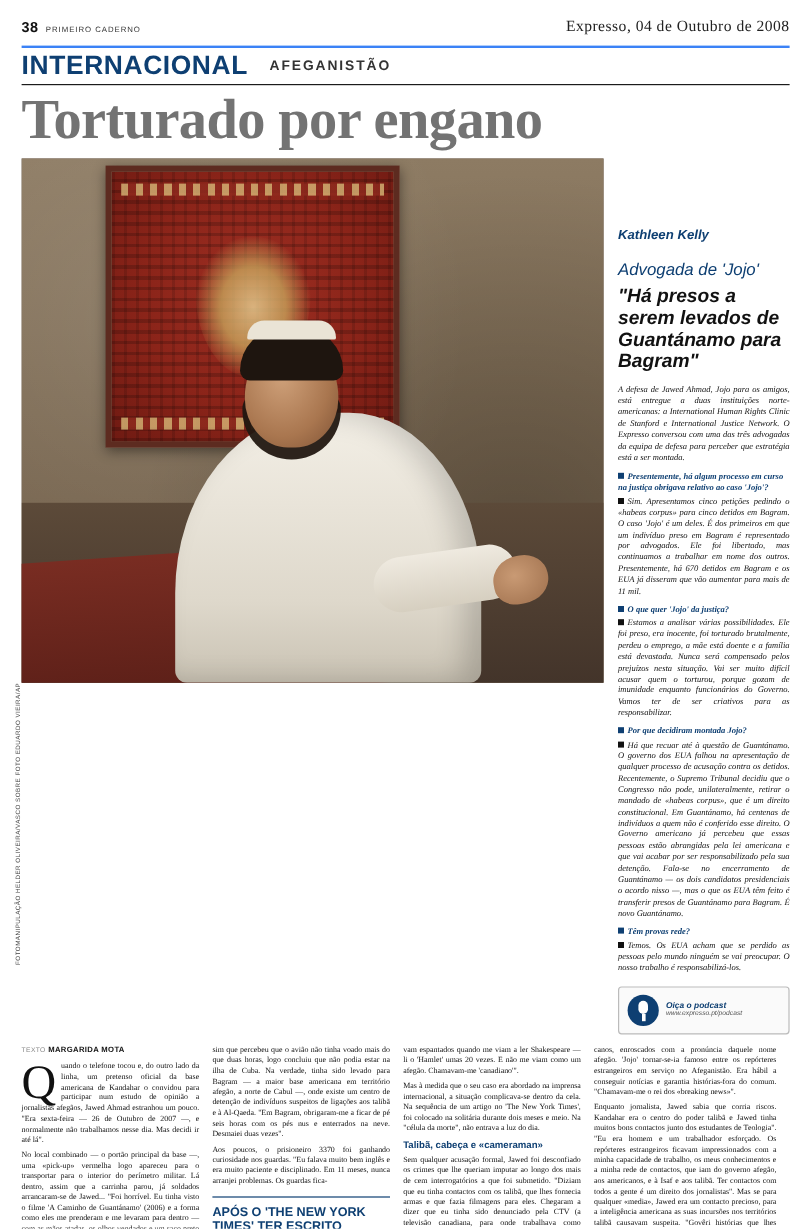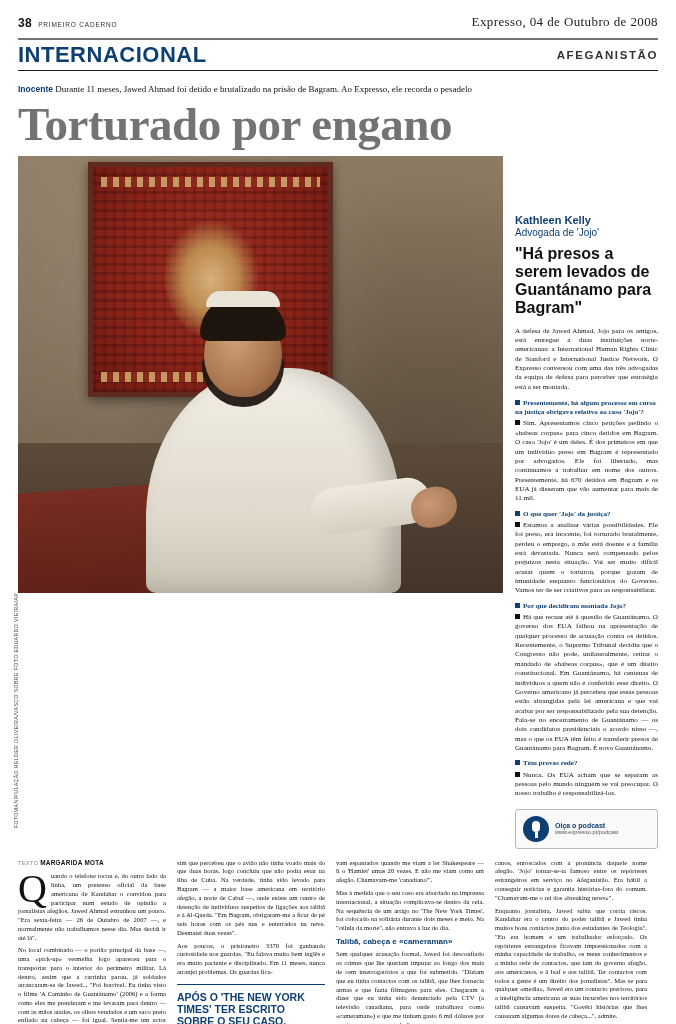--- a/index.html
+++ b/index.html
@@ -54,39 +54,39 @@
   }
   .topbar-right {
     font-family: "Liberation Serif", serif;
     font-size: 13px;
     color: #222;
   }
 
   
   .masthead {
     margin-top: 6px;
-    border-top: 2px solid #737373;
+    border-top: 2px solid #3b82f6;
     border-bottom: 1.5px solid #1b1b1b;
     display: flex;
     align-items: center;
     height: 30px;
   }
   .section-name {
     font-family: "Liberation Sans", sans-serif;
     font-weight: bold;
     font-size: 22px;
     letter-spacing: .5px;
     color: #0e3f72;
     padding-right: 18px;
     flex: 0 0 auto;
   }
   .subsection-wrap {
     flex: 1 1 auto;
     display: flex;
-    justify-content: flex-end;
+    justify-content: flex-start;
   }
   .subsection {
     font-family: "Liberation Sans", sans-serif;
     font-weight: bold;
     font-size: 11.5px;
     letter-spacing: 1.6px;
     color: #333;
     text-transform: uppercase;
   }
 
@@ -243,33 +243,34 @@
   .credit-holder{
     position:absolute; left:-3px; top:437px; height:0; width:0;
   }
 
   
   .rightcol {
     flex: 1 1 auto;
     width: 155px;
     padding-top: 58px;
     font-family: "Liberation Sans", sans-serif;
+    font-style: italic;
   }
   .kk-name {
     font-family: "Liberation Sans", sans-serif;
     font-weight: bold;
     font-size: 11px;
     color: #0e3f72;
     line-height: 1.1;
   }
   .kk-role {
     font-family: "Liberation Sans", sans-serif;
-    font-size: 10px;
-    color: #0e3f72;
-    margin-top: 1px;
+    font-size: 14px;
+    color: #0e3f72;
+    margin-top: 14px;
     margin-bottom: 7px;
   }
   .kk-quote {
     font-family: "Liberation Sans", sans-serif;
     font-weight: bold;
     font-size: 16px;
     line-height: 1.12;
     color: #111;
     margin-bottom: 10px;
   }
@@ -417,23 +418,20 @@
     <div class="topbar-right">Expresso, 04 de Outubro de 2008</div>
   </div>
 
   <div class="masthead">
     <div class="section-name">INTERNACIONAL</div>
     <div class="subsection-wrap">
       <div class="subsection">AFEGANISTÃO</div>
     </div>
   </div>
 
-  <div class="kicker">
-    <b>Inocente</b><span> Durante 11 meses, Jawed Ahmad foi detido e brutalizado na prisão de Bagram. Ao Expresso, ele recorda o pesadelo</span>
-  </div>
 
   <h1 class="headline">Torturado por engano</h1>
 
   <div class="upper">
 
     <div class="photo-block">
       <div class="photo">
         <div class="wall"></div>
         <div class="carpet">
           <div class="band t"></div>
@@ -470,21 +468,21 @@
       <div class="qa">
         <div class="q"><span class="sq"></span><span>O que quer 'Jojo' da justiça?</span></div>
         <div class="a"><span class="sq"></span><span>Estamos a analisar várias possibilidades. Ele foi preso, era inocente, foi torturado brutalmente, perdeu o emprego, a mãe está doente e a família está devastada. Nunca será compensado pelos prejuízos nesta situação. Vai ser muito difícil acusar quem o torturou, porque gozam de imunidade enquanto funcionários do Governo. Vamos ter de ser criativos para as responsabilizar.</span></div>
       </div>
       <div class="qa">
         <div class="q"><span class="sq"></span><span>Por que decidiram montada Jojo?</span></div>
         <div class="a"><span class="sq"></span><span>Há que recuar até à questão de Guantánamo. O governo dos EUA falhou na apresentação de qualquer processo de acusação contra os detidos. Recentemente, o Supremo Tribunal decidiu que o Congresso não pode, unilateralmente, retirar o mandado de «habeas corpus», que é um direito constitucional. Em Guantánamo, há centenas de indivíduos a quem não é conferido esse direito. O Governo americano já percebeu que essas pessoas estão abrangidas pela lei americana e que vai acabar por ser responsabilizado pela sua detenção. Fala-se no encerramento de Guantánamo — os dois candidatos presidenciais o acordo nisso —, mas o que os EUA têm feito é transferir presos de Guantánamo para Bagram. É novo Guantánamo.</span></div>
       </div>
       <div class="qa">
         <div class="q"><span class="sq"></span><span>Têm provas rede?</span></div>
-        <div class="a"><span class="sq"></span><span>Nunca. Os EUA acham que se separam as pessoas pelo mundo ninguém se vai preocupar. O nosso trabalho é responsabilizá-los.</span></div>
+        <div class="a"><span class="sq"></span><span>Temos. Os EUA acham que se perdido as pessoas pelo mundo ninguém se vai preocupar. O nosso trabalho é responsabilizá-los.</span></div>
       </div>
 
       <div class="podcast">
         <div class="mic"></div>
         <div class="ptxt">
           <b>Oiça o podcast</b>
           <span>www.expresso.pt/podcast</span>
         </div>
       </div>
     </div>

